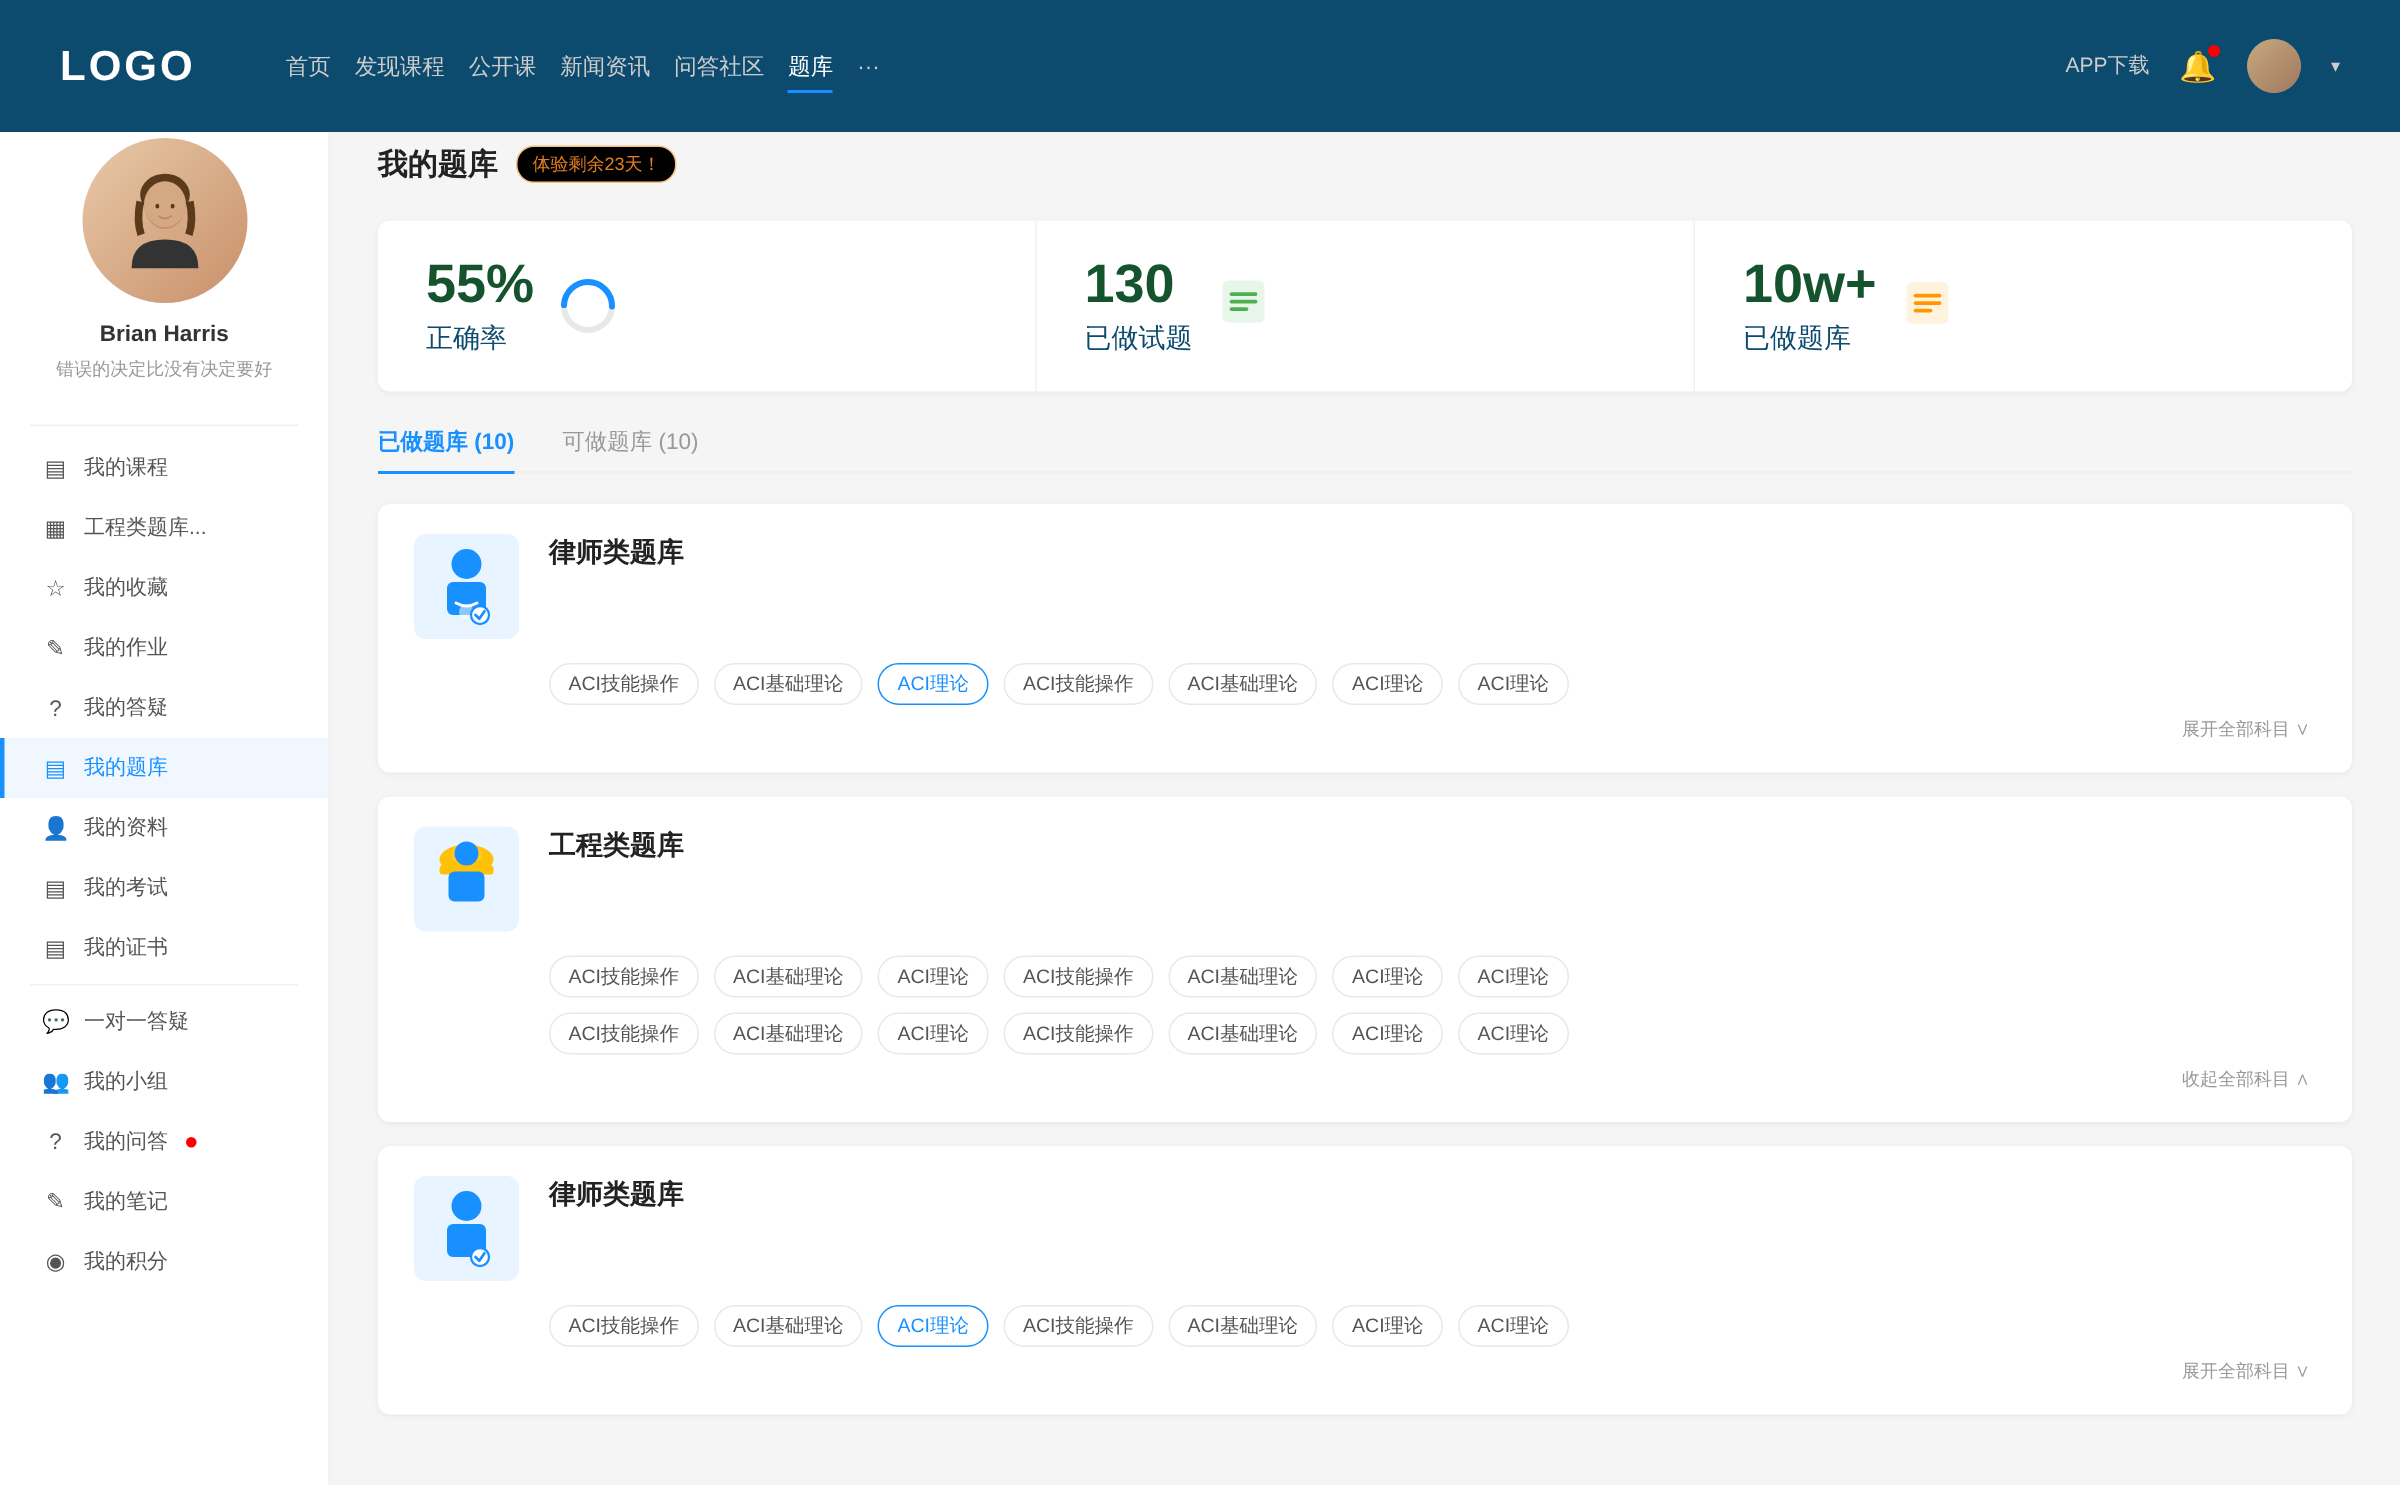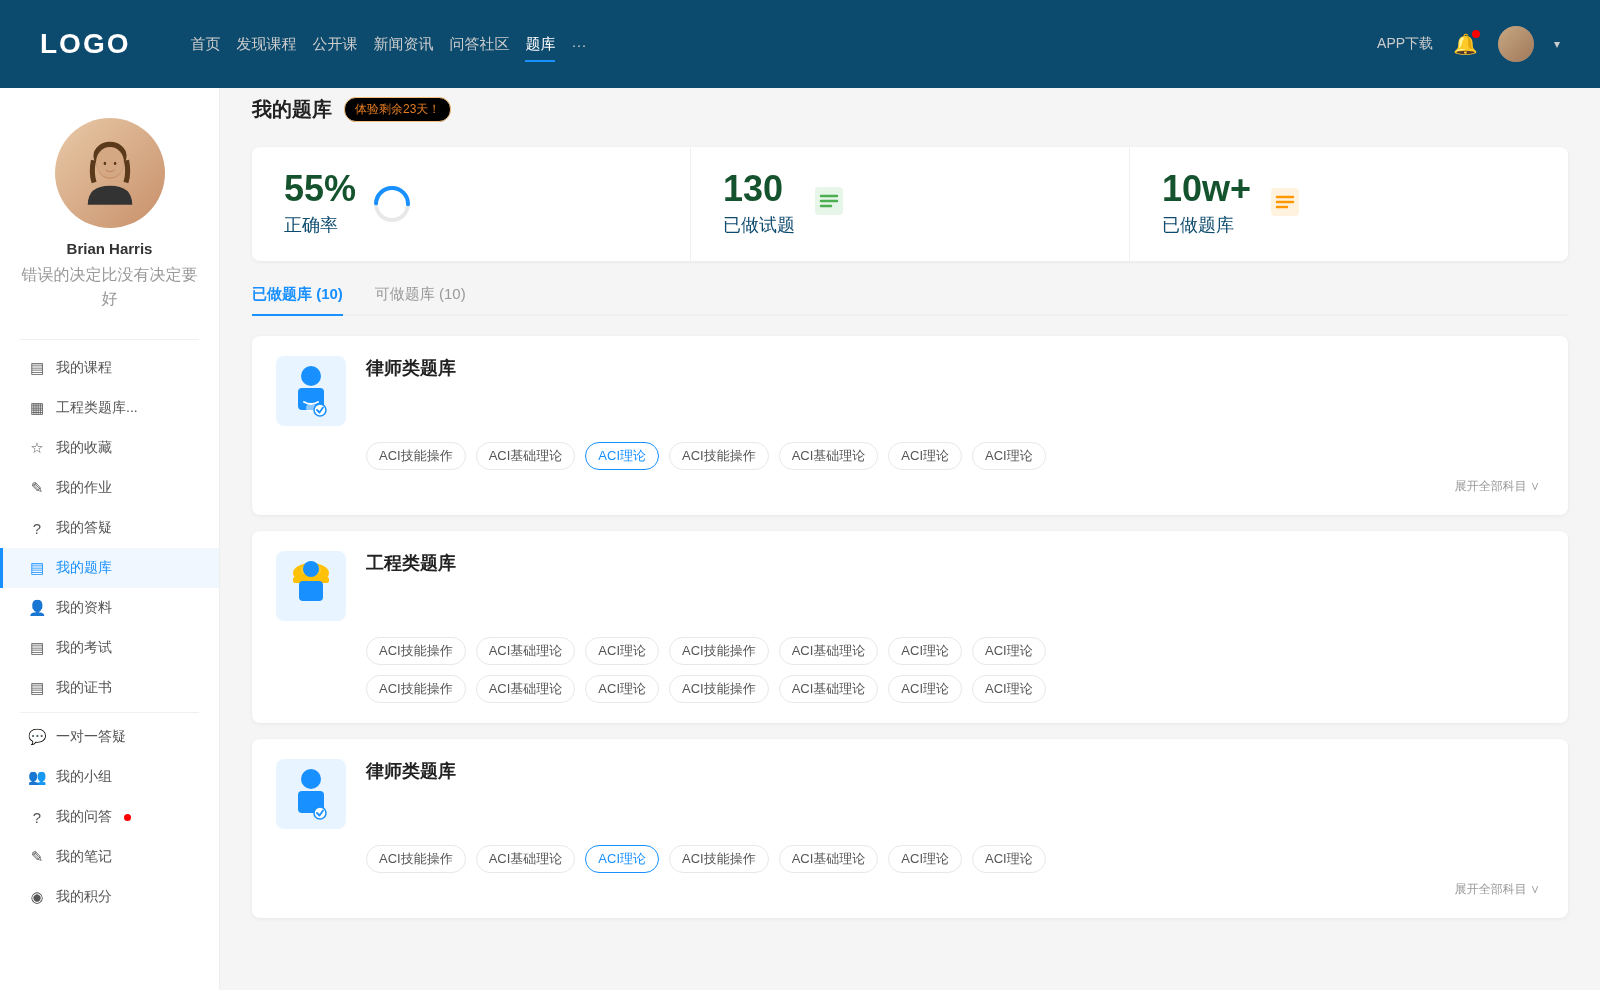--- a/index.html
+++ b/index.html
@@ -97,21 +97,21 @@
       min-height: calc(100vh - 72px);
     }
 
     
     .sidebar {
       width: 220px;
       background: #fff;
       border-right: 1px solid #eee;
       padding-bottom: 40px;
       position: fixed;
-      top: 88px;
+      top: 62px;
       bottom: 0;
       left: 0;
       overflow-y: auto;
     }
     .sidebar-profile {
       display: flex;
       flex-direction: column;
       align-items: center;
       padding: 30px 20px 20px;
     }
@@ -126,21 +126,21 @@
     
     .sidebar-avatar svg { width: 70px; height: 70px; }
     .sidebar-name {
       font-size: 15px;
       font-weight: 600;
       color: #333;
       margin-bottom: 6px;
       text-align: center;
     }
     .sidebar-motto {
-      font-size: 16px;
+      font-size: 12px;
       color: #999;
       text-align: center;
       line-height: 1.5;
     }
     .sidebar-divider {
       height: 1px;
       background: #f0f0f0;
       margin: 8px 20px;
     }
     .sidebar-menu {
@@ -576,20 +576,21 @@
         </div>
         <div class="qbank-tags-row-2">
           <span class="qbank-tag">ACI技能操作</span>
           <span class="qbank-tag">ACI基础理论</span>
           <span class="qbank-tag">ACI理论</span>
           <span class="qbank-tag">ACI技能操作</span>
           <span class="qbank-tag">ACI基础理论</span>
           <span class="qbank-tag">ACI理论</span>
           <span class="qbank-tag">ACI理论</span>
         </div>
+        <div class="qbank-expand">收起全部科目 ∧</div>
       </div>
 
       <div class="qbank-card">
         <div class="qbank-card-header">
           <div class="qbank-icon-wrap">
             <svg width="50" height="55" viewBox="0 0 50 55" xmlns="http://www.w3.org/2000/svg">
               <circle cx="25" cy="12" r="10" fill="#1890ff"></circle>
               <rect x="12" y="24" width="26" height="22" rx="4" fill="#1890ff"></rect>
               <circle cx="34" cy="46" r="6" fill="#fff" stroke="#1890ff" stroke-width="1.5"></circle>
               <path d="M31 46 L33.5 48.5 L37 43.5" stroke="#1890ff" stroke-width="1.8" fill="none" stroke-linecap="round" stroke-linejoin="round"></path>

